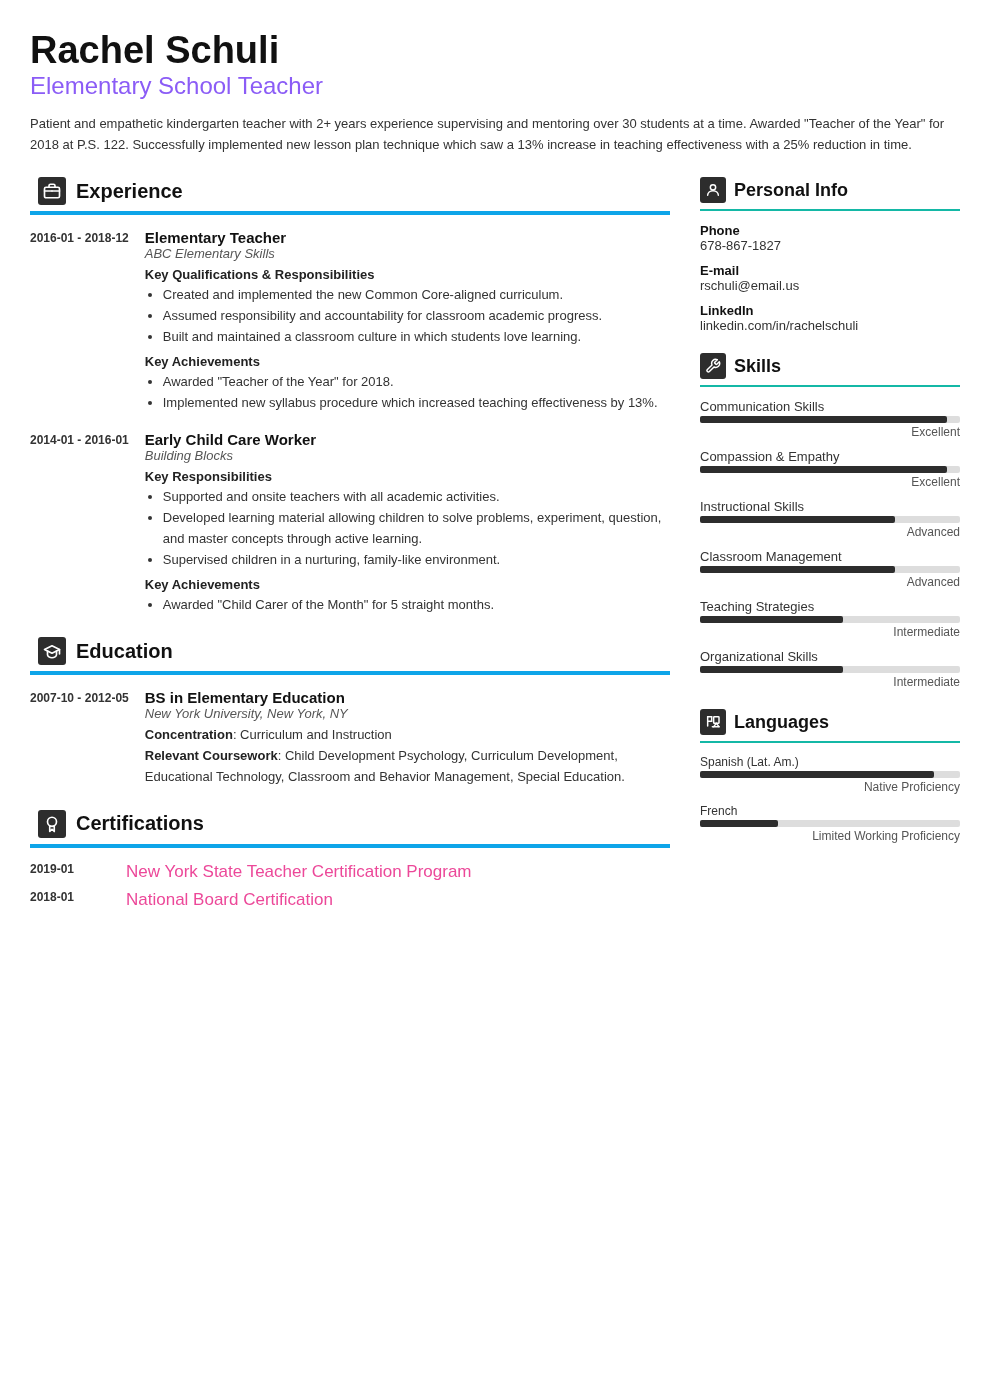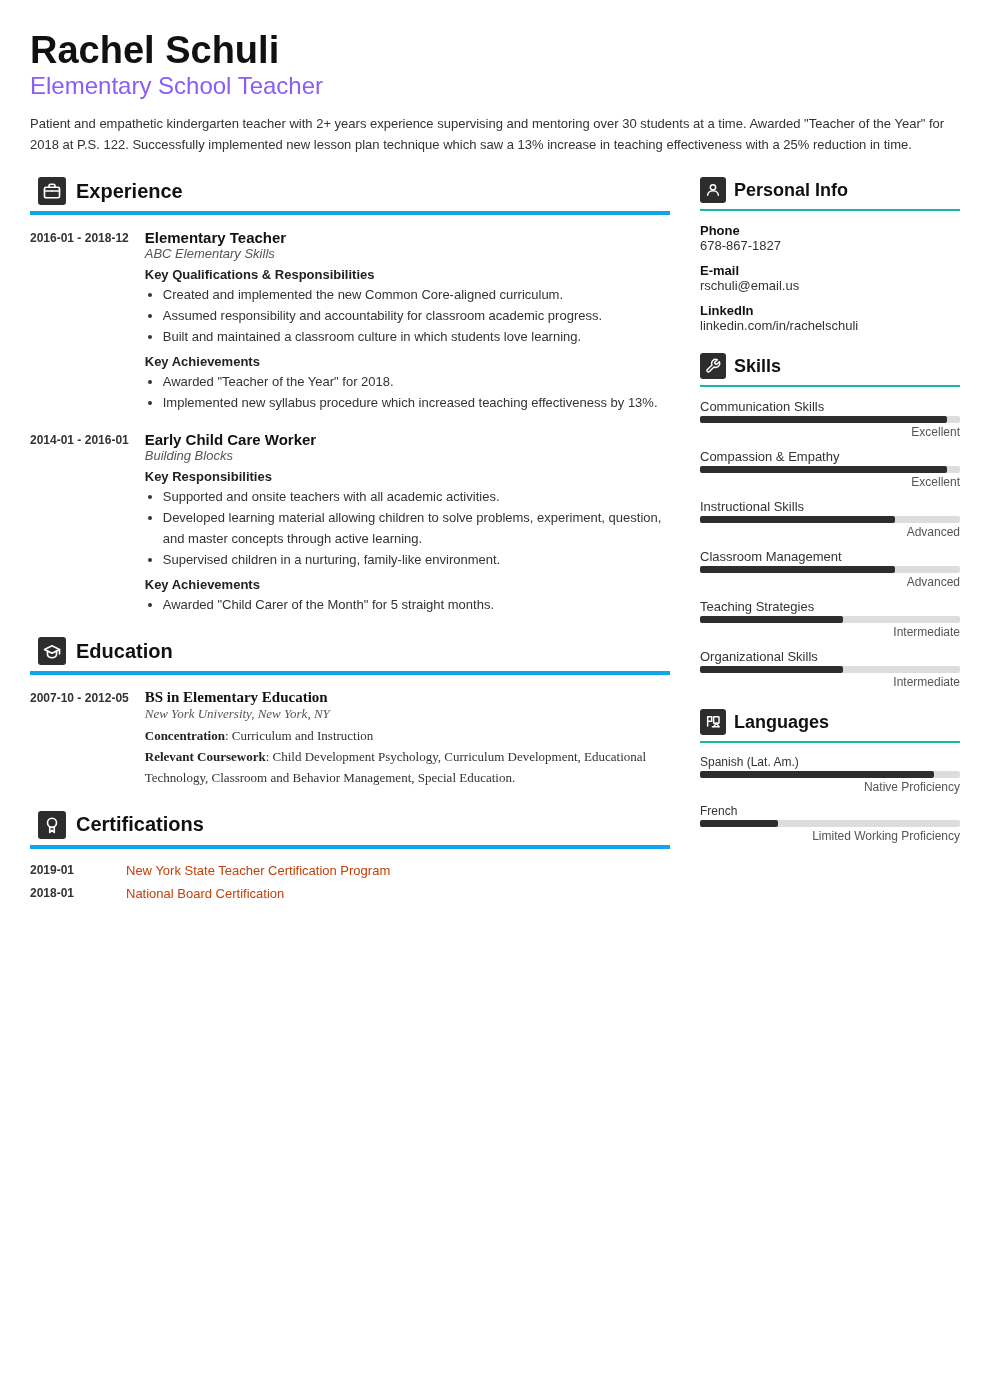--- a/index.html
+++ b/index.html
@@ -115,21 +115,21 @@
       margin-bottom: 10px;
     }
     .edu-dates {
       font-size: 12px;
       font-weight: 700;
       color: #333;
       min-width: 80px;
       white-space: nowrap;
       padding-top: 2px;
     }
-    .edu-content { flex: 1; font-family: Liberation Serif, serif; }
+    .edu-content { flex: 1; }
     .edu-degree {
       font-size: 15px;
       font-weight: 700;
       color: #111;
     }
     .edu-school {
       font-style: italic;
       color: #555;
       font-size: 13px;
       margin-bottom: 4px;
@@ -145,22 +145,22 @@
       gap: 16px;
       margin-bottom: 8px;
     }
     .cert-date {
       font-size: 12px;
       font-weight: 700;
       color: #333;
       min-width: 80px;
     }
     .cert-name {
-      font-size: 13px;
-      color: #c2410c;
+      font-size: 17px;
+      color: #ec4899;
     }
 
     
     .right-section {
       margin-bottom: 20px;
     }
     .right-section-header {
       display: flex;
       align-items: center;
       gap: 8px;

